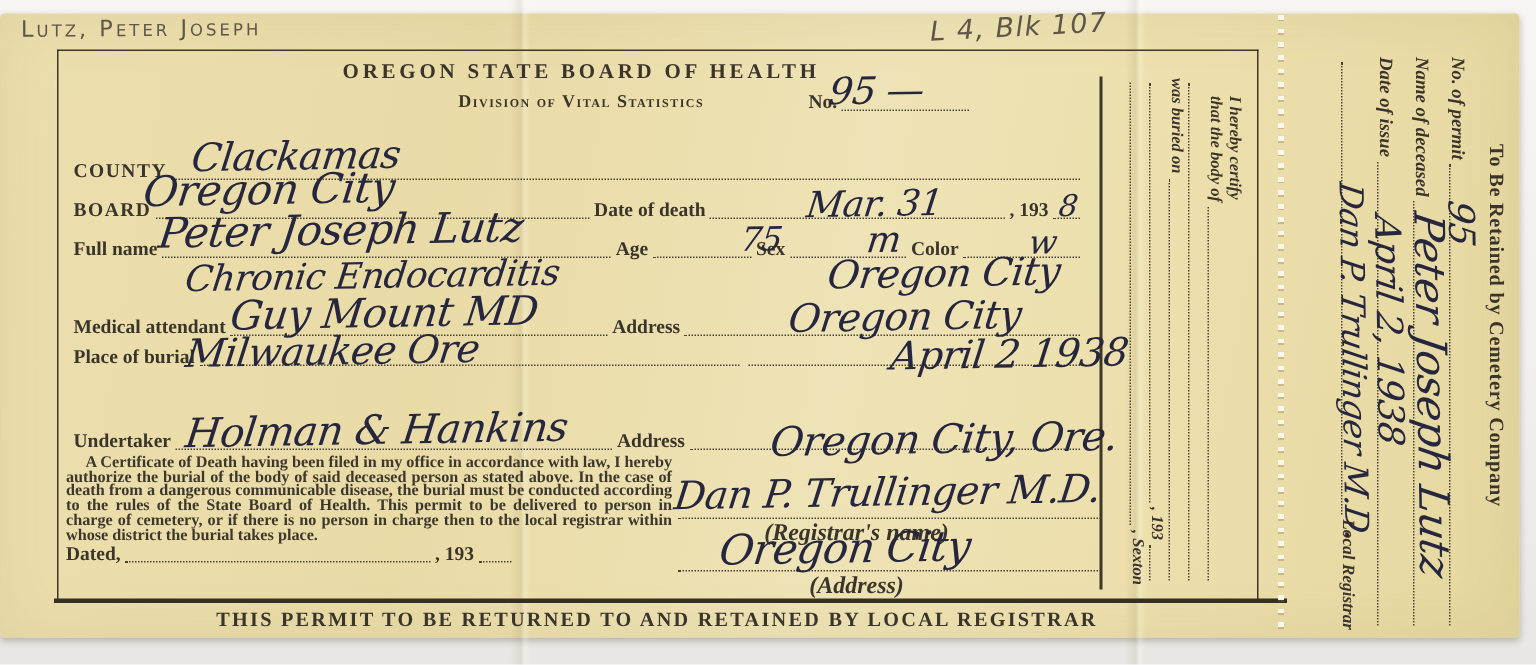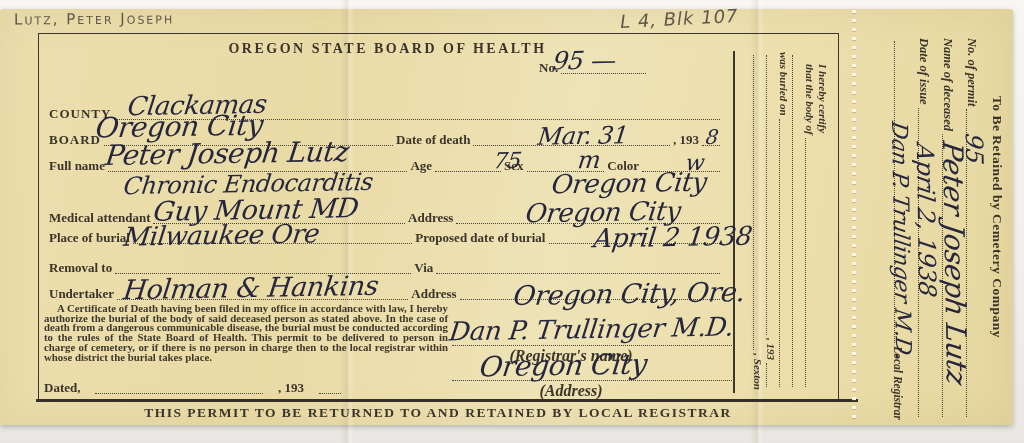--- a/index.html
+++ b/index.html
@@ -63,20 +63,21 @@
 
 <div class="paper"></div>
 <div class="crease" style="left:340px;"></div>
 <div class="crease" style="left:750px;"></div>
 
 <div class="pencil pencil-name">Lutz, Peter Joseph</div>
 <div class="pencil pencil-lot">L 4, Blk 107</div>
 
 <div class="main-box">
   <div class="hdr hdr-org">OREGON STATE BOARD OF HEALTH</div>
+  <div class="hdr hdr-div">Division of Vital Statistics</div>
   <div class="vrule"></div>
 
   <div class="row" style="left:500px;top:26px;width:110px;">
     <span class="lbl">No.</span>
     <span class="dots grow"></span>
   </div>
 
   <div class="row" style="left:10px;top:72px;width:674px;">
     <span class="lbl lbl-caps">COUNTY</span>
     <span class="dots grow"></span>
@@ -106,42 +107,35 @@
   <div class="row" style="left:10px;top:176px;width:674px;">
     <span class="lbl">Medical attendant</span>
     <span class="dots" style="flex-grow:4.2;"></span>
     <span class="lbl">Address</span>
     <span class="dots" style="flex-grow:4.4;"></span>
   </div>
 
   <div class="row" style="left:10px;top:196px;width:674px;text-align:center;">
     <span class="lbl">Place of burial</span>
     <span class="dots" style="flex-grow:4.4;"></span>
-    <span class="lbl">Proposed date of burial</span>
     <span class="dots" style="flex-grow:2.7;"></span>
   </div>
 
-  <div class="row" style="left:10px;top:226px;width:674px;">
-    <span class="lbl">Removal to</span>
-    <span class="dots" style="flex-grow:4.8;"></span>
-    <span class="lbl">Via</span>
-    <span class="dots" style="flex-grow:4.6;"></span>
-  </div>
 
   <div class="row" style="left:10px;top:252px;width:674px;">
     <span class="lbl">Undertaker</span>
     <span class="dots" style="flex-grow:4.7;"></span>
     <span class="lbl">Address</span>
     <span class="dots" style="flex-grow:4.2;"></span>
   </div>
 </div>
 
 <div class="para">A Certificate of Death having been filed in my office in accordance with law, I hereby authorize the burial of the body of said deceased person as stated above. In the case of death from a dangerous communicable disease, the burial must be conducted according to the rules of the State Board of Health. This permit to be delivered to person in charge of cemetery, or if there is no person in charge then to the local registrar within whose district the burial takes place.</div>
 
-<div class="row" style="left:44px;top:380px;width:300px;gap:12px;">
+<div class="row" style="left:44px;top:361px;width:300px;">
   <span class="lbl">Dated,</span>
   <span class="dots grow"></span>
   <span class="lbl">, 193</span>
   <span class="dots" style="width:22px;"></span>
 </div>
 
 <div class="dotline" style="left:452px;top:344px;width:282px;"></div>
 <div class="caption" style="top:347px;">(Registrar's name)</div>
 <div class="dotline" style="left:452px;top:379px;width:282px;"></div>
 <div class="caption" style="top:382px;">(Address)</div>

